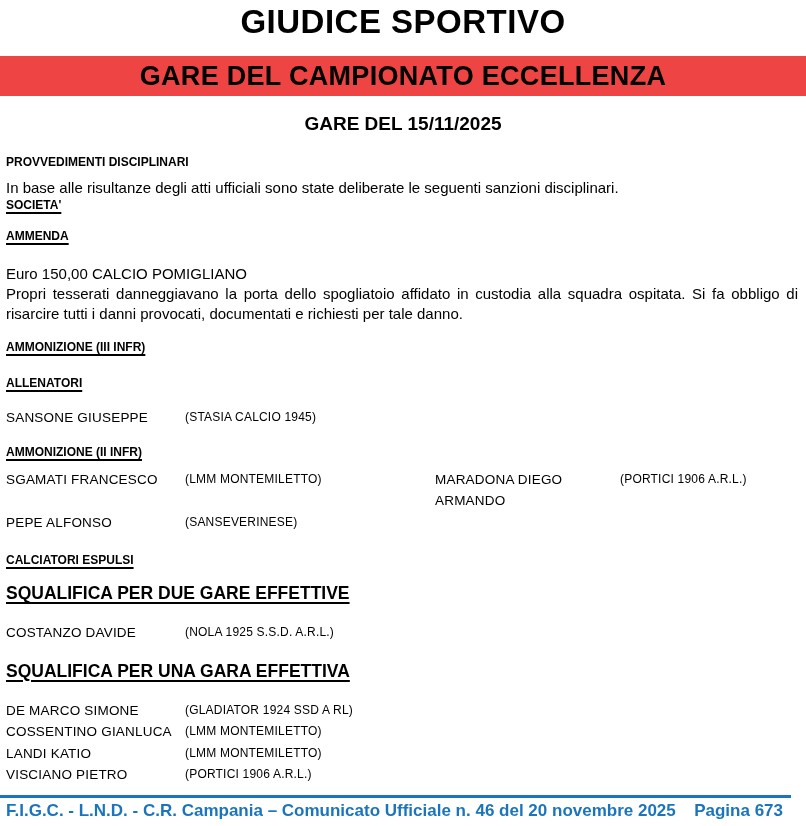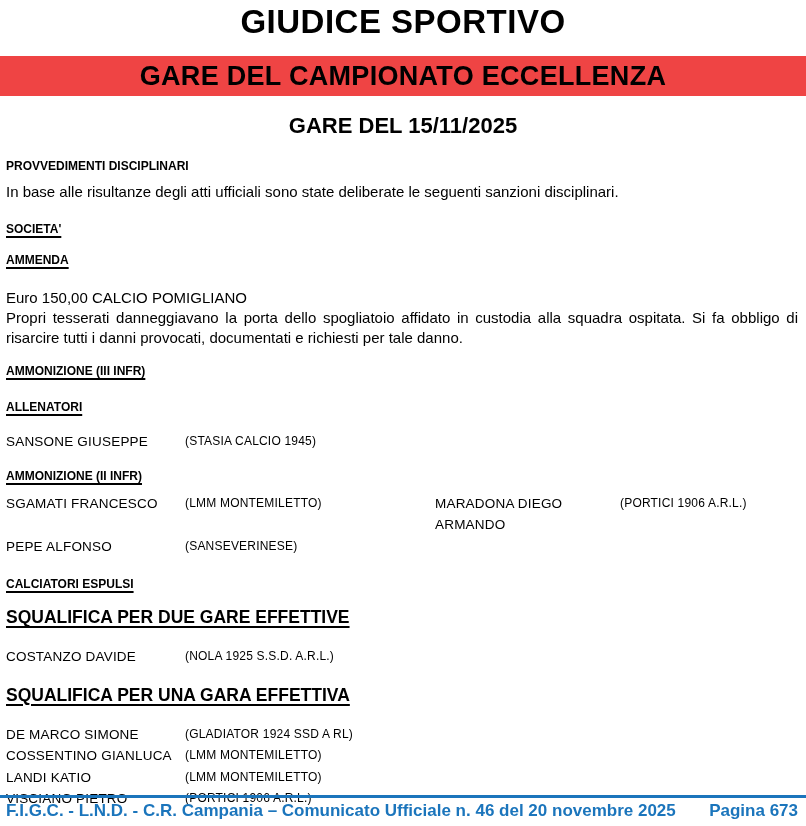--- a/index.html
+++ b/index.html
@@ -31,21 +31,21 @@
     justify-content: center;
   }
   .banner span {
     font-size: 27px;
     font-weight: bold;
     letter-spacing: 0.3px;
   }
   .subtitle {
     margin-top: 17px;
     text-align: center;
-    font-size: 22px;
+    font-size: 19px;
     font-weight: bold;
   }
 
   .content { padding: 0 8px 0 6px; }
 
   .h-small {
     font-size: 12px;
     font-weight: bold;
   }
   .h-big {
@@ -58,21 +58,21 @@
     text-underline-offset: 3px;
   }
   .body-text {
     font-size: 15px;
     line-height: 20px;
   }
   .justified { text-align: justify; }
 
   .mt-prov   { margin-top: 20px; }
   .mt-intro  { margin-top: 9px;  }
-  .mt-soc    { margin-top: 20px; }
+  .mt-soc    { }
   .mt-amm    { margin-top: 17px; }
   .mt-euro   { margin-top: 21px; }
   .mt-alle   { margin-top: 22px; }
   .mt-a3     { margin-top: 16px; }
   .mt-row1   { margin-top: 17px; }
   .mt-a2     { margin-top: 16px; }
   .mt-rows2  { margin-top: 10px; }
   .mt-calc   { margin-top: 20px; }
   .mt-due    { margin-top: 16px; }
   .mt-rowdue { margin-top: 18px; }
@@ -88,21 +88,21 @@
     font-size: 13.5px;
     letter-spacing: 0.2px;
   }
   .row .pclub {
     font-size: 12px;
     letter-spacing: 0.2px;
   }
 
   .footer {
     position: absolute;
-    left: 0; right: 0; bottom: 0;
+    left: 0; right: 15px; bottom: 0;
     height: 31px;
     border-top: 3px solid #1b75bc;
     display: flex;
     justify-content: space-between;
     align-items: center;
     padding: 2px 8px 4px 6px;
   }
   .footer .f-left, .footer .f-right {
     color: #1b75bc;
     font-size: 17px;

